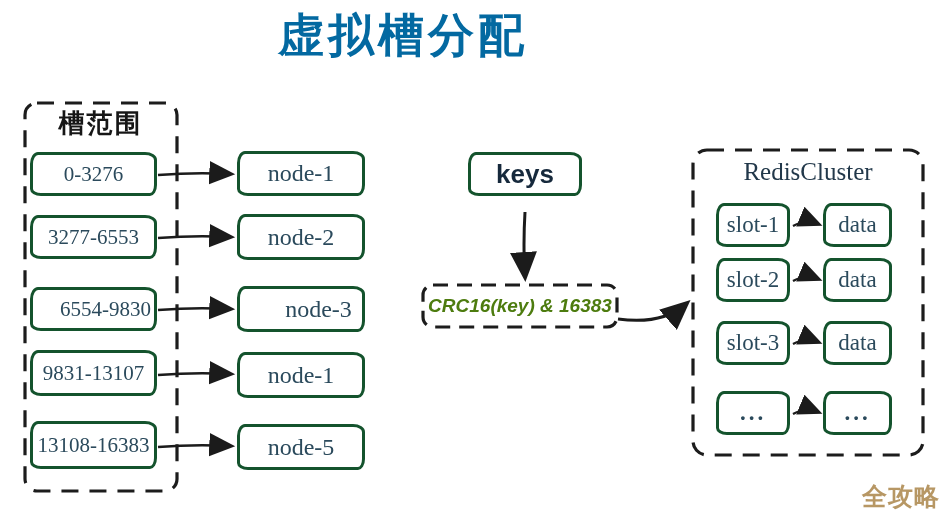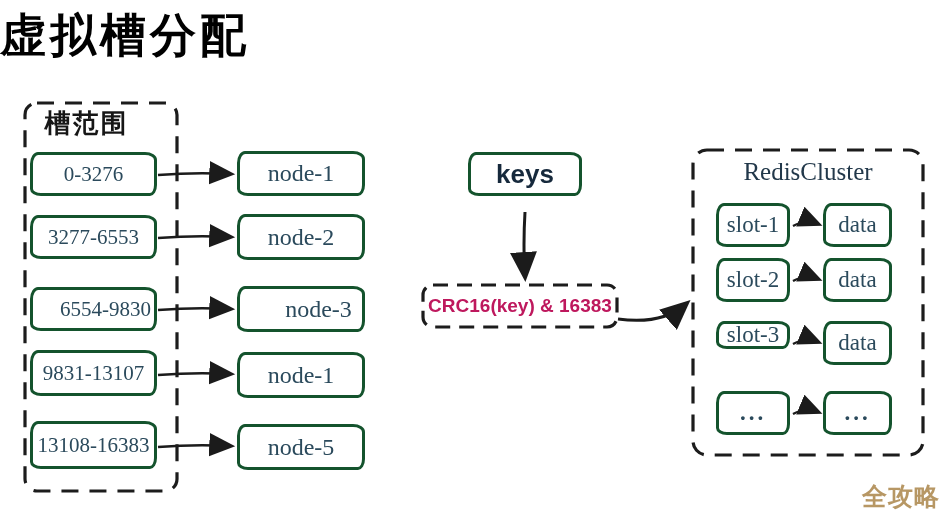--- a/index.html
+++ b/index.html
@@ -1,35 +1,35 @@
 <!DOCTYPE html>
 <html><head>
 <meta charset="utf-8">
 <style>
   html,body{margin:0;padding:0;background:#fff;}
   .canvas{position:relative;width:945px;height:514px;background:#ffffff;overflow:hidden;
           font-family:"Liberation Serif",serif;}
-  .title{position:absolute;left:0;top:5px;width:806px;
+  .title{position:absolute;left:0;top:5px;width:806px;text-align:center;
          font-family:"Liberation Sans",sans-serif;font-weight:bold;font-size:46px;
-         letter-spacing:4px;color:#000000;}
+         letter-spacing:4px;color:#0369a1;}
   svg.layer{position:absolute;left:0;top:0;z-index:1;}
   .sketch{position:absolute;z-index:2;border:3px solid #14532d;background:#fff;
           box-sizing:border-box;display:flex;align-items:center;justify-content:center;
           color:#2b4a5c;border-radius:8px 12px 7px 11px / 12px 8px 11px 7px;}
   .range-box{left:30px;width:127px;font-size:21px;}
   .node-box{left:237px;width:128px;font-size:24px;}
   .keys-box{left:468px;top:152px;width:114px;height:44px;
             font-family:"Liberation Sans",sans-serif;font-weight:bold;font-size:26px;color:#16293c;}
   .crc-text{position:absolute;z-index:2;left:423px;top:285px;width:194px;height:42px;
             display:flex;align-items:center;justify-content:center;
-            font-family:"Liberation Sans",sans-serif;font-weight:bold;font-size:19px;color:#be185d;}
+            font-family:"Liberation Sans",sans-serif;font-weight:bold;font-size:19px;color:#4d7c0f;font-style:italic;}
   .slot-box{left:716px;width:74px;font-size:23px;}
   .data-box{left:823px;width:69px;font-size:23px;}
   .panel-label{position:absolute;z-index:2;text-align:center;}
-  .slot-range-label{left:24px;top:106px;width:125px;font-family:"Liberation Sans",sans-serif;
+  .slot-range-label{left:38px;top:106px;width:125px;font-family:"Liberation Sans",sans-serif;
                     font-weight:bold;font-size:26px;color:#161616;letter-spacing:2px;}
   .cluster-label{left:700px;top:158px;width:216px;font-size:25px;color:#22384a;}
   .watermark{position:absolute;z-index:3;left:862px;top:480px;width:83px;
              font-family:"Liberation Sans",sans-serif;font-weight:bold;font-size:25px;
              color:#b79764;letter-spacing:1px;}
   .dots{letter-spacing:3px;font-weight:bold;}
 </style>
 </head>
 <body>
 
@@ -76,21 +76,21 @@
   <div class="sketch node-box" style="top:286px;height:46px;padding-left:35px;">node-3</div>
   <div class="sketch node-box" style="top:352px;height:46px;">node-1</div>
   <div class="sketch node-box" style="top:424px;height:46px;">node-5</div>
 
   <div class="sketch keys-box">keys</div>
   <div class="crc-text">CRC16(key) &amp; 16383</div>
 
   <div class="panel-label cluster-label">RedisCluster</div>
   <div class="sketch slot-box" style="top:203px;height:44px;">slot-1</div>
   <div class="sketch slot-box" style="top:258px;height:44px;">slot-2</div>
-  <div class="sketch slot-box" style="top:321px;height:28px;">slot-3</div>
+  <div class="sketch slot-box" style="top:321px;height:44px;">slot-3</div>
   <div class="sketch slot-box dots" style="top:391px;height:44px;">...</div>
   <div class="sketch data-box" style="top:203px;height:44px;">data</div>
   <div class="sketch data-box" style="top:258px;height:44px;">data</div>
   <div class="sketch data-box" style="top:321px;height:44px;">data</div>
   <div class="sketch data-box dots" style="top:391px;height:44px;">...</div>
 
   <div class="watermark">全攻略</div>
 
 </div>
 

